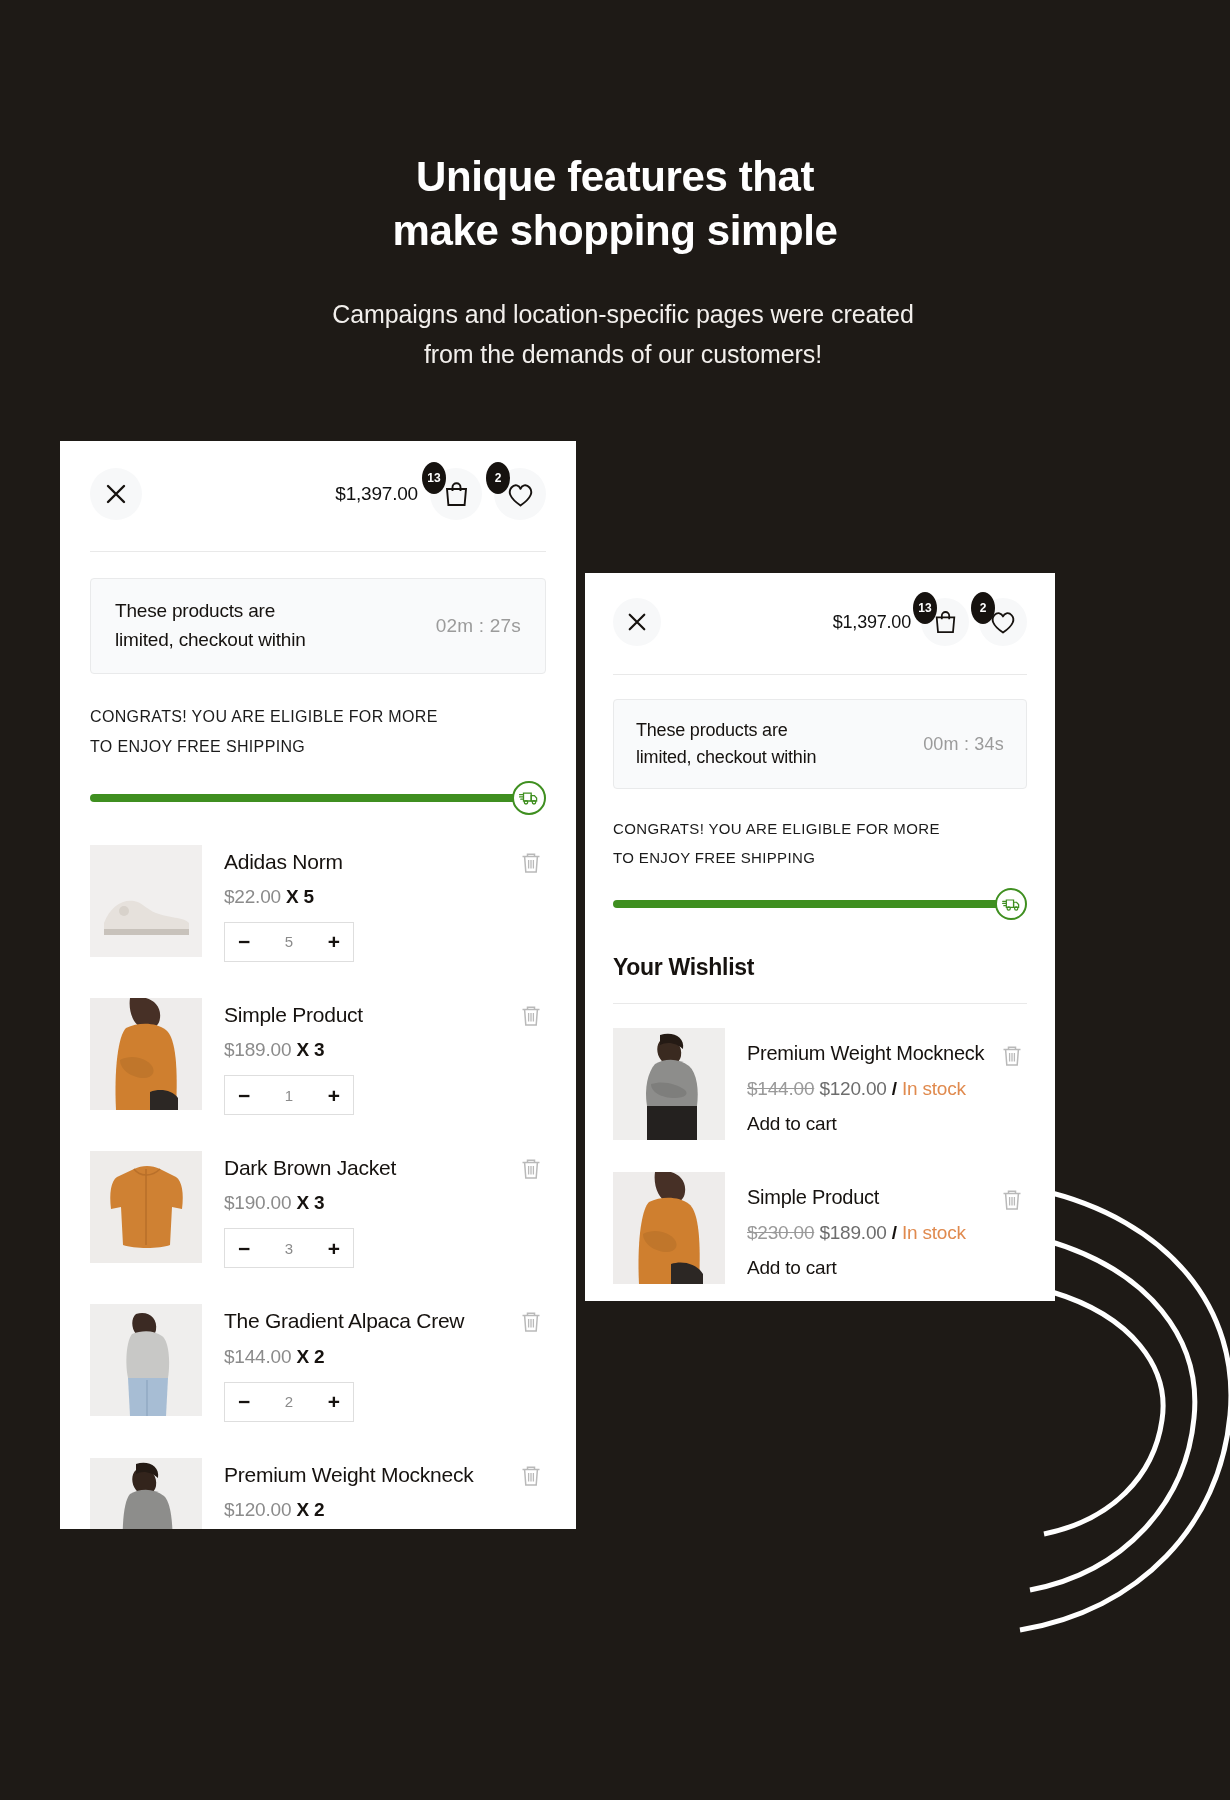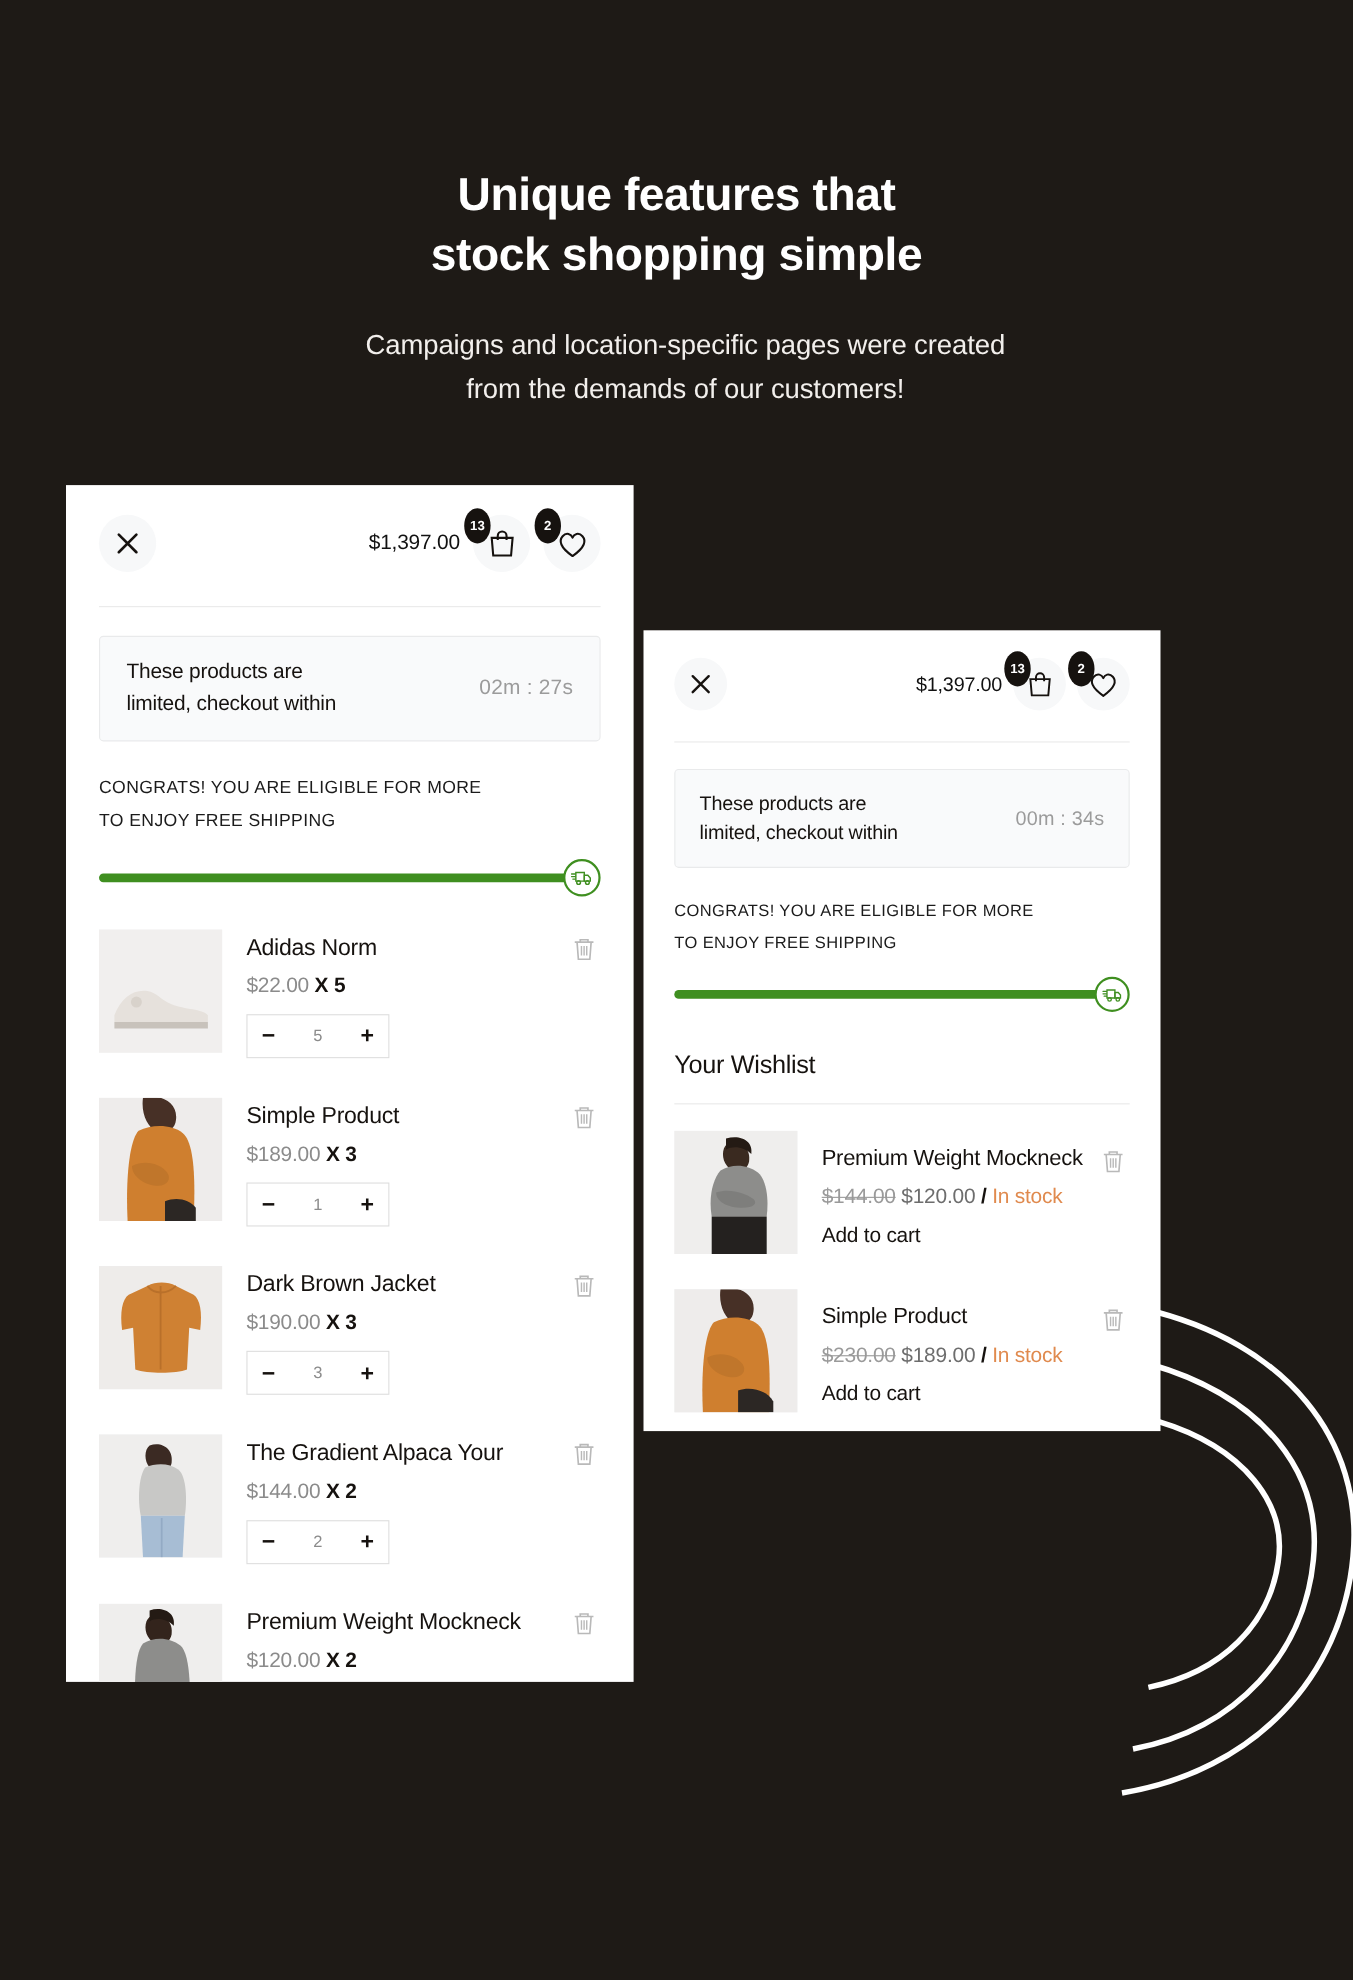--- a/index.html
+++ b/index.html
@@ -93,21 +93,21 @@
     margin-top: 14px; width: 130px; height: 40px;
     border: 1px solid #dedede;
     display: flex; align-items: center; justify-content: space-between;
     padding: 0 13px;
   }
   .qty-btn { font-size: 21px; font-weight: 700; color: #16120f; line-height: 1; user-select:none; }
   .qty-val { font-size: 15px; color: #8b8b8b; }
   .trash { width: 26px; flex: none; padding-top: 6px; }
 
   
-  .wl-title { font-size: 23px; color: #16120f; font-weight: 400; letter-spacing: -0.3px; }
+  .wl-title { font-size: 23px; color: #16120f; font-weight: 700; letter-spacing: -0.3px; }
   .wl-row { display: flex; align-items: flex-start; padding: 16px 0; }
   .wl-info { flex: 1; padding-left: 22px; padding-top: 14px; }
   .wl-name { font-size: 20px; color: #16120f; letter-spacing: -0.25px; }
   .wl-prices { margin-top: 13px; font-size: 19px; color: #8b8b8b; letter-spacing: -0.2px; }
   .wl-old { text-decoration: line-through; color: #9a9a9a; }
   .wl-new { color: #6d6d6d; }
   .wl-sep { color: #16120f; font-weight: 700; }
   .wl-stock { color: #e08a4e; }
   .wl-add { margin-top: 13px; font-size: 19px; color: #16120f; letter-spacing: -0.2px; }
 </style>
@@ -118,21 +118,21 @@
 
   <svg class="bg-squiggle" viewBox="0 0 420 460" fill="none">
     <path d="M200 10 C 330 40, 400 130, 390 235 C 380 345, 300 430, 180 450" stroke="#ffffff" stroke-width="5" fill="none"></path>
     <path d="M205 60 C 310 90, 362 160, 354 238 C 346 322, 285 392, 190 410" stroke="#ffffff" stroke-width="5" fill="none"></path>
     <path d="M212 112 C 292 136, 330 188, 322 240 C 314 296, 272 340, 204 354" stroke="#ffffff" stroke-width="5" fill="none"></path>
   </svg>
 
   <div class="hero">
     <div class="hero-title">
       <div>Unique features that</div>
-      <div>stock shopping simple</div>
+      <div>make shopping simple</div>
     </div>
     <div class="hero-sub">
       <div>Campaigns and location-specific pages were created</div>
       <div>from the demands of our customers!</div>
     </div>
   </div>
 
   <div class="card" style="left:60px; top:441px; width:516px; height:1088px;">
 
     <div class="card-head" style="padding:27px 30px 0 30px;">
@@ -288,21 +288,21 @@
         <div class="thumb">
           <svg viewBox="0 0 112 112">
             <rect width="112" height="112" fill="#efeeed"></rect>
             <path d="M46 10 C 58 6, 68 14, 66 26 C 64 36, 52 38, 46 30 C 41 24, 41 14, 46 10 Z" fill="#3b2a23"></path>
             <path d="M42 30 C 52 26, 64 26, 72 32 C 80 38, 80 62, 78 74 L38 74 C 35 60, 36 38, 42 30 Z" fill="#c8c8c6"></path>
             <path d="M38 74 L78 74 L76 112 L40 112 Z" fill="#a7bdd4"></path>
             <path d="M57 76 L57 112" stroke="#93aac4" stroke-width="1.6"></path>
           </svg>
         </div>
         <div class="cart-info">
-          <div class="item-title">The Gradient Alpaca Your</div>
+          <div class="item-title">The Gradient Alpaca Crew</div>
           <div class="item-price">
             <span>$144.00</span>
             <b>X 2</b>
           </div>
           <div class="qty">
             <span class="qty-btn">−</span>
             <span class="qty-val">2</span>
             <span class="qty-btn">+</span>
           </div>
         </div>

